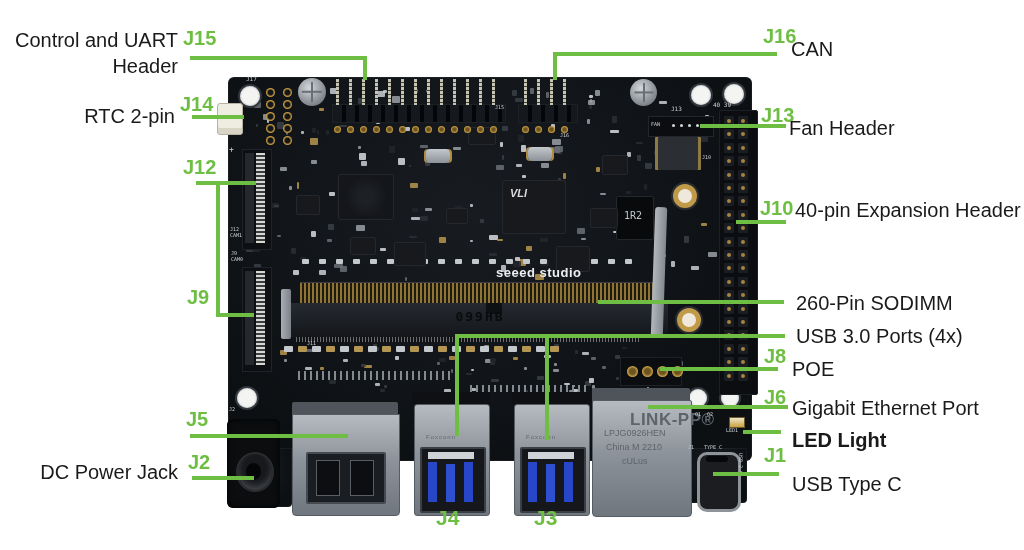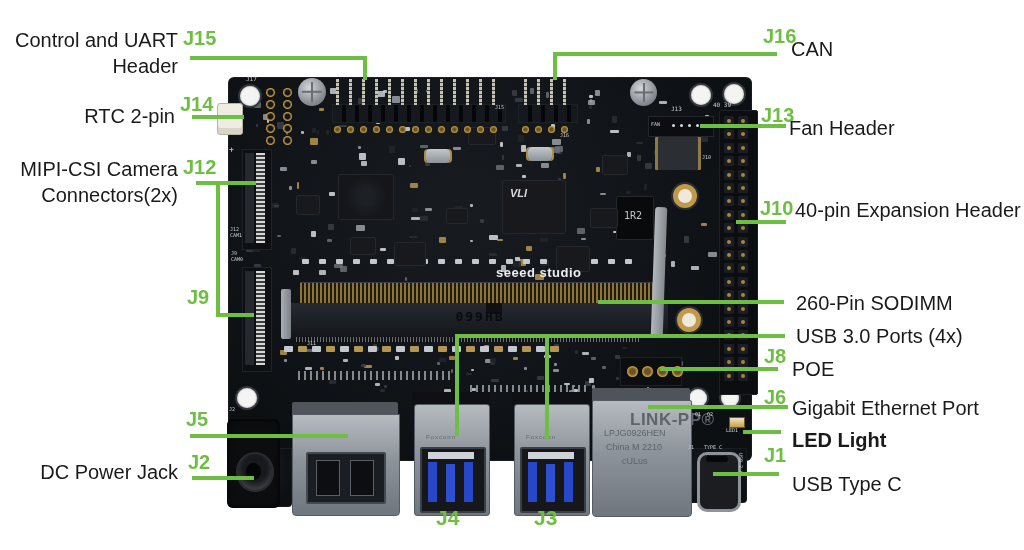--- a/index.html
+++ b/index.html
@@ -639,24 +639,20 @@
     <span>Control and UART</span><br>
     <span>Header</span>
   </div>
   <div class="ref" style="left:183px;top:27px;">J15</div>
 
   <div class="lbl lblL" style="left:0;top:103px;width:175px;">
     <span>RTC 2-pin</span>
   </div>
   <div class="ref" style="left:180px;top:93px;">J14</div>
 
-  <div class="lbl lblL" style="left:0;top:156px;width:178px;">
-    <span>MIPI-CSI Camera</span><br>
-    <span>Connectors(2x)</span>
-  </div>
   <div class="ref" style="left:183px;top:156px;">J12</div>
   <div class="ref" style="left:187px;top:286px;">J9</div>
 
   <div class="ref" style="left:186px;top:408px;">J5</div>
 
   <div class="lbl lblL" style="left:0;top:459px;width:178px;">
     <span>DC Power Jack</span>
   </div>
   <div class="ref" style="left:188px;top:451px;">J2</div>
 

